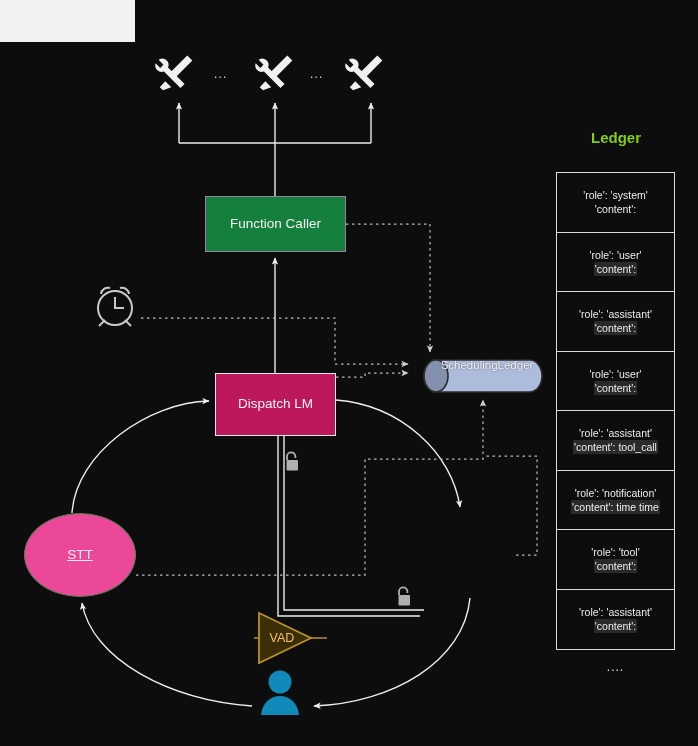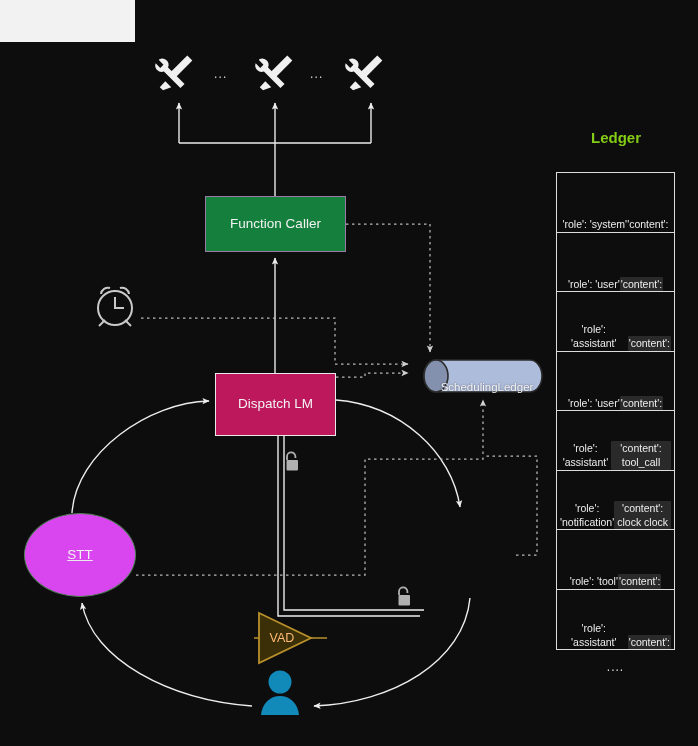--- a/index.html
+++ b/index.html
@@ -12,39 +12,39 @@
   .node-label{font-size:13.5px;color:#f2f2f2;line-height:1.25;}
 
   
   #function-caller{left:205px;top:196px;width:141px;height:56px;
       background:#15803d;border:1.3px solid #9a7aa6;}
   
   #dispatch-lm{left:215px;top:373px;width:121px;height:63px;
       background:#be185d;border:1.3px solid #e9e9e9;}
   
   #queue-plate{left:415px;top:355px;width:135px;height:42px;background:#f2f2f2;}
-  #queue-label{position:absolute;left:432px;top:358px;width:110px;height:36px;
-      display:flex;align-items:flex-end;justify-content:center;
+  #queue-label{position:absolute;left:432px;top:348px;width:110px;height:36px;
+      display:flex;align-items:center;justify-content:center;
       font-size:11.5px;color:#f5f5f5;line-height:1.15;text-align:center;
       text-shadow:0 0 2px rgba(0,0,0,.55);}
   
-  .ellipse{border-radius:50%;background:#d946ef;border:1.3px solid #4f8055;text-decoration:underline;}
+  .ellipse{border-radius:50%;background:#ec4899;border:1.3px solid #4f8055;text-decoration:underline;}
   #stt{left:24px;top:513px;width:112px;height:84px;}
   #tts{left:404px;top:513px;width:112px;height:84px;}
   
   #vad-label{position:absolute;left:262px;top:626px;width:40px;height:24px;
       display:flex;align-items:center;justify-content:center;
       font-size:12.5px;color:#fdba74;}
   
   #ledger-title{position:absolute;left:556px;top:129px;width:120px;
       text-align:center;font-size:15px;font-weight:bold;color:#84cc16;}
   #ledger-list{position:absolute;left:556px;top:172px;width:119px;
       border:1px solid #dcdcdc;box-sizing:border-box;}
   .ledger-row{height:59.5px;box-sizing:border-box;border-bottom:1px solid #dcdcdc;
-      display:flex;flex-direction:row;align-items:flex-end;justify-content:center;
+      display:flex;flex-direction:column;align-items:center;justify-content:center;
       font-size:10.5px;color:#ededed;line-height:1.35;text-align:center;padding:0 3px;}
   .ledger-row:last-child{border-bottom:none;}
   .ledger-row .c{background:#2a2a2a;border-radius:1px;padding:0 1px;}
   .ledger-row .c.plain{background:transparent;padding:0;}
   #ledger-ellipsis{position:absolute;left:556px;top:660px;width:119px;
       text-align:center;font-size:12px;color:#e2e2e2;letter-spacing:1px;}
   .tool-dots{position:absolute;font-size:12px;color:#dcdcdc;letter-spacing:1.2px;}
   .tool-icon{position:absolute;width:44px;height:44px;}
   #person{position:absolute;left:256px;top:668px;width:48px;height:48px;}
   #clock{position:absolute;left:90px;top:280px;width:50px;height:52px;}
@@ -197,21 +197,21 @@
     <div class="ledger-row">
       <span>'role': 'user'</span>
       <span class="c">'content':</span>
     </div>
     <div class="ledger-row">
       <span>'role': 'assistant'</span>
       <span class="c">'content': tool_call</span>
     </div>
     <div class="ledger-row">
       <span>'role': 'notification'</span>
-      <span class="c">'content': clock clock</span>
+      <span class="c">'content': time time</span>
     </div>
     <div class="ledger-row">
       <span>'role': 'tool'</span>
       <span class="c">'content':</span>
     </div>
     <div class="ledger-row">
       <span>'role': 'assistant'</span>
       <span class="c">'content':</span>
     </div>
   </div>

